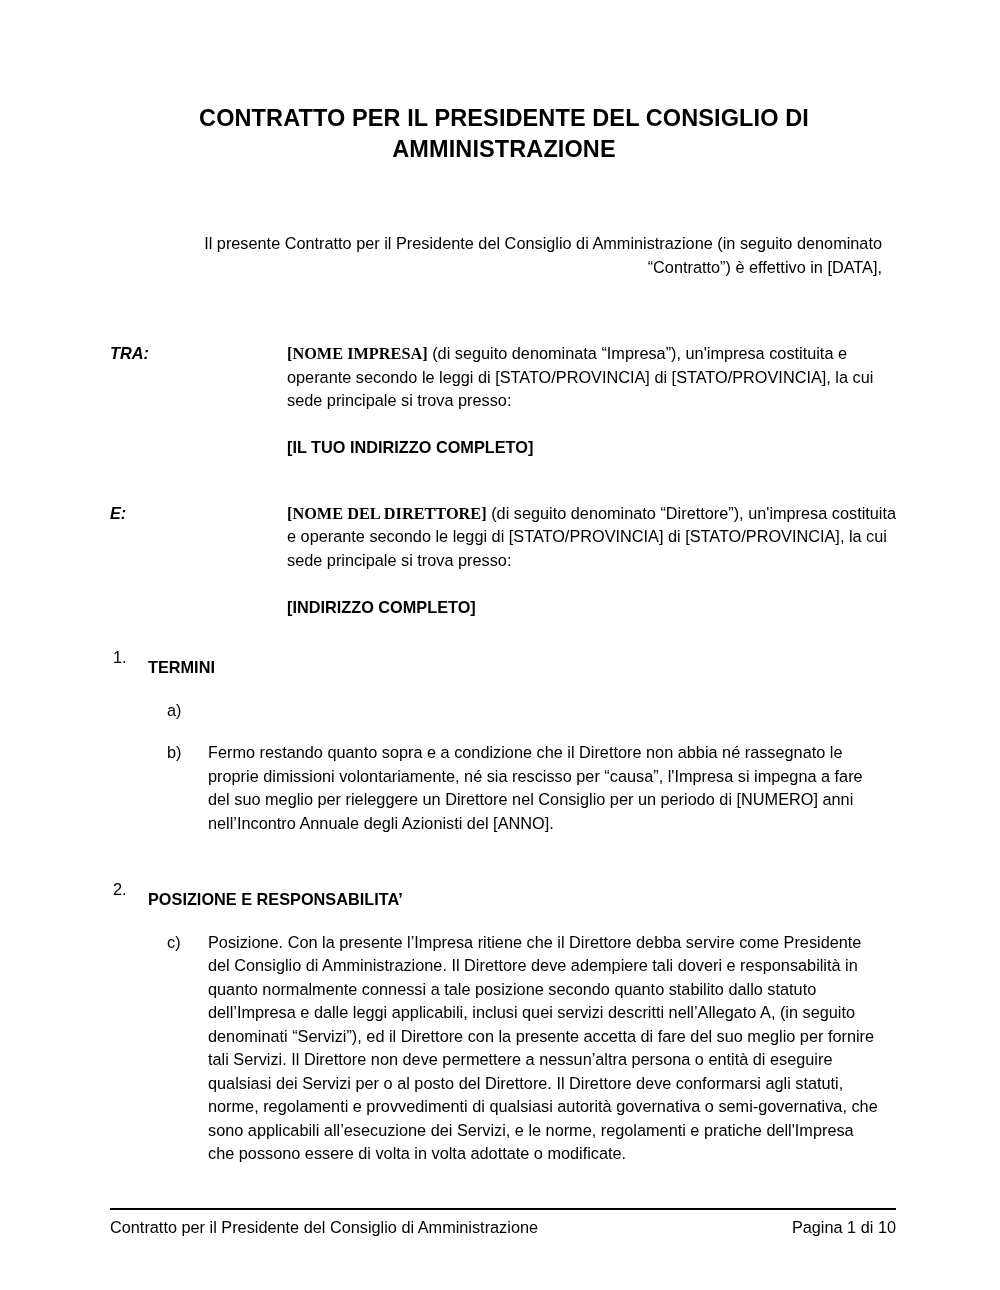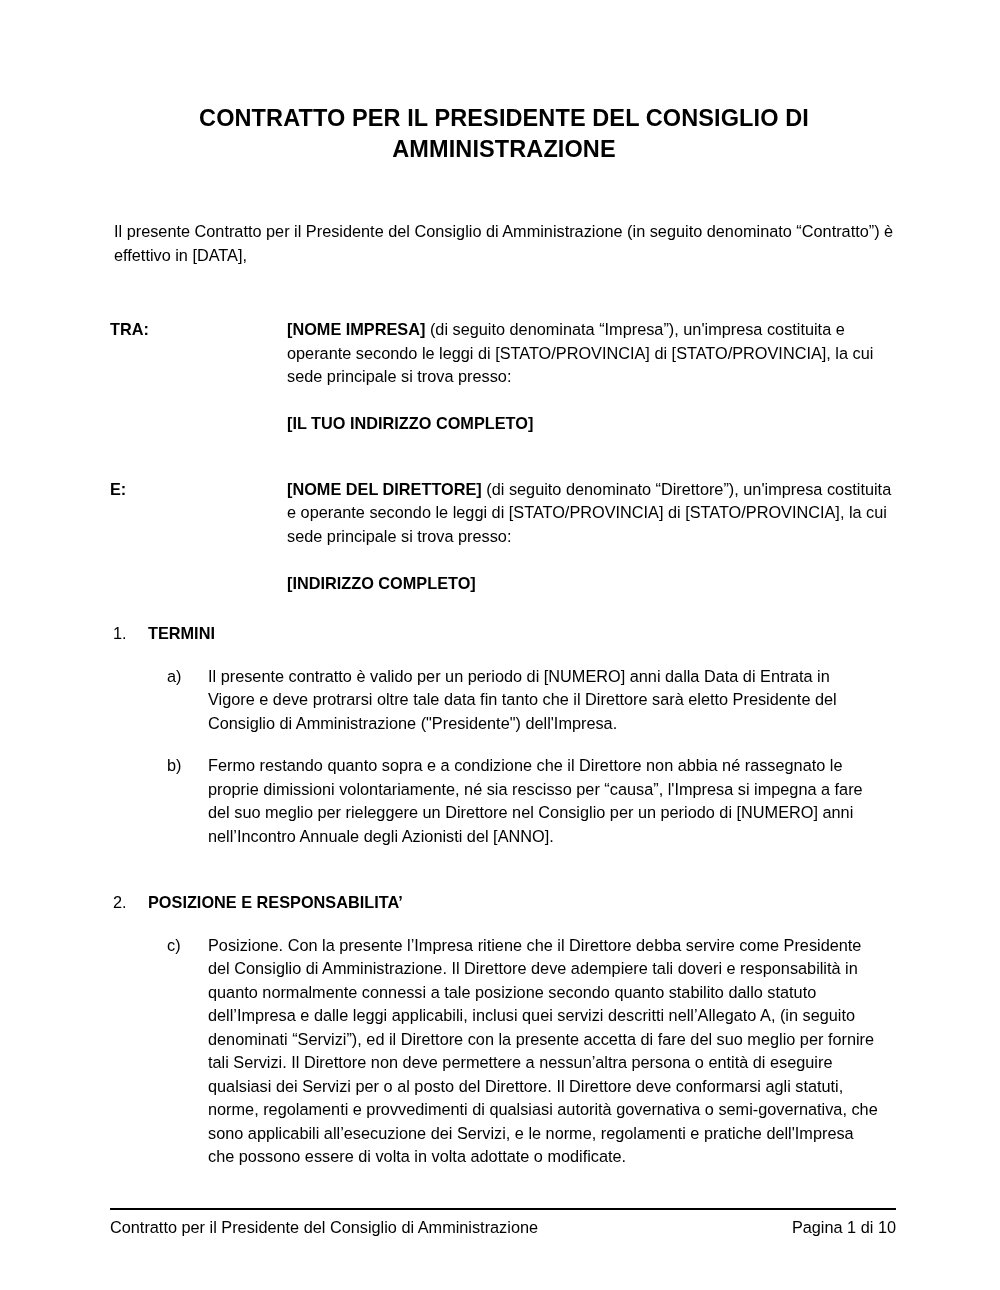--- a/index.html
+++ b/index.html
@@ -34,22 +34,22 @@
     font-weight: bold;
     line-height: 31px;
     text-align: center;
     letter-spacing: 0.1px;
   }
 
   
   .para {
     font-size: 16.3px;
     line-height: 23.5px;
-    text-align: left;
-    margin: 4px;
+    text-align: right;
+    margin: 16px;
   }
   .intro-para {
     padding-top: 51px;
   }
   .recital-para {
     padding-top: 50px;
   }
 
   
   .party-block {
@@ -57,51 +57,53 @@
     align-items: flex-start;
   }
   .party-block.first { padding-top: 47px; }
   .party-block.second { padding-top: 42px; }
 
   .party-label {
     flex: 0 0 177px;
     font-size: 16.3px;
     line-height: 23.5px;
     font-weight: bold;
+    font-style: italic;
   }
   .party-body {
     flex: 1 1 auto;
     font-size: 16.3px;
     line-height: 23.5px;
   }
   .party-body .addr {
     padding-top: 23.5px;
     font-weight: bold;
   }
-  .party-body b { font-weight: bold; }
+  .party-body b { font-weight: bold; font-family: Liberation Serif, serif; }
 
   
   .section {
     display: flex;
     align-items: flex-start;
   }
   .section.s1 { padding-top: 27px; }
   .section.s2 { padding-top: 43px; }
   .section-num {
     flex: 0 0 38px;
     font-size: 16.3px;
     line-height: 23.5px;
     text-align: left;
     padding-left: 3px;
     box-sizing: border-box;
   }
   .section-title {
     font-size: 16.3px;
     line-height: 23.5px;
     font-weight: bold;
+    margin-top: 10px;
   }
 
   
   .subitem {
     display: flex;
     align-items: flex-start;
     padding-top: 19px;
     padding-left: 57px;
   }
   .subitem.tight { padding-top: 18px; }
@@ -168,21 +170,20 @@
     </div>
 
 
     <div class="section s1">
       <div class="section-num">1.</div>
       <div class="section-title">TERMINI</div>
     </div>
 
     <div class="subitem">
       <div class="sub-marker">a)</div>
-      <div class="sub-text">Il presente contratto è valido per un periodo di [NUMERO] anni dalla Data di Entrata in Vigore e deve protrarsi oltre tale data fin tanto che il Direttore sarà eletto Presidente del Consiglio di Amministrazione ("Presidente") dell'Impresa.</div>
     </div>
 
     <div class="subitem">
       <div class="sub-marker">b)</div>
       <div class="sub-text">Fermo restando quanto sopra e a condizione che il Direttore non abbia né rassegnato le proprie dimissioni volontariamente, né sia rescisso per “causa”, l'Impresa si impegna a fare del suo meglio per rieleggere un Direttore nel Consiglio per un periodo di [NUMERO] anni nell’Incontro Annuale degli Azionisti del [ANNO].</div>
     </div>
 
     <div class="section s2">
       <div class="section-num">2.</div>
       <div class="section-title">POSIZIONE E RESPONSABILITA’</div>

